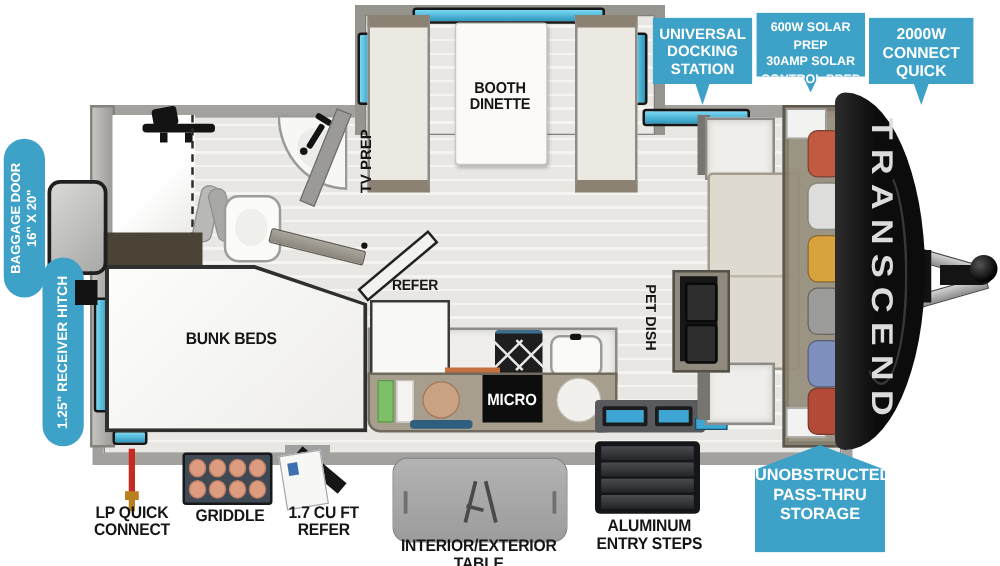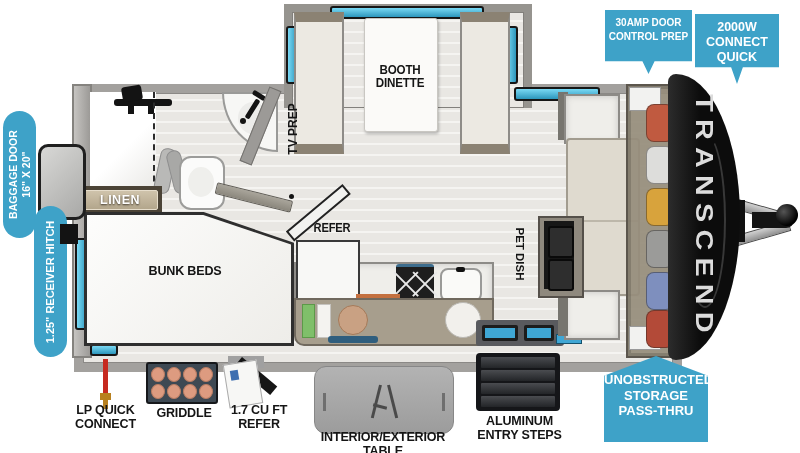--- a/index.html
+++ b/index.html
@@ -186,23 +186,20 @@
   <div class="abs" id="shower"></div>
   <div class="blk" style="left:114px;top:99px;width:58px;height:7px;border-radius:3px;"></div>
   <div class="blk" style="left:122px;top:86px;width:20px;height:15px;border-radius:3px;transform:rotate(-10deg);"></div>
   <div class="blk" style="left:128px;top:106px;width:6px;height:8px;"></div>
   <div class="blk" style="left:148px;top:106px;width:6px;height:8px;"></div>
   <div class="abs" id="curtain"></div>
   <div class="towel" style="left:157px;top:148px;width:14px;height:44px;background:#b9b9b7;transform:rotate(12deg);"></div>
   <div class="towel" style="left:170px;top:150px;width:13px;height:42px;background:#a8a8a6;transform:rotate(-14deg);"></div>
   <div class="abs" id="toilet"></div>
   <div class="abs" id="linen-box"></div>
-  <div class="abs" id="linen-pill">
-    <span>LINEN</span>
-  </div>
   <div class="abs" id="corner-sink"></div>
   <div class="blk" style="left:250px;top:98px;width:5px;height:22px;transform:rotate(32deg);border-radius:2px;"></div>
   <div class="blk" style="left:252px;top:93px;width:14px;height:5px;transform:rotate(32deg);border-radius:2px;"></div>
   <div class="blk" style="left:240px;top:118px;width:6px;height:6px;border-radius:50%;"></div>
   <div class="abs" id="bath-wall"></div>
   <div class="abs" id="bath-door"></div>
   <div class="blk" style="left:289px;top:194px;width:5px;height:5px;border-radius:50%;"></div>
   <div class="vwrap" style="left:280px;top:96px;width:26px;height:66px;">
     <span class="vt" style="transform:rotate(-90deg);white-space:nowrap;font-weight:700;font-size:12px;color:#151515;">TV PREP</span>
   </div>
@@ -218,20 +215,23 @@
   <div class="abs" id="stove">
     <div class="burner"></div>
     <div class="burner"></div>
   </div>
   <div class="abs" style="left:356px;top:294px;width:44px;height:7px;background:#c4703f;"></div>
   <div class="abs" id="sink"></div>
   <div class="abs" id="cabinet"></div>
   <div class="abs" style="left:302px;top:304px;width:11px;height:32px;background:#7fbf6a;border:1px solid #5c9949;"></div>
   <div class="abs" style="left:317px;top:304px;width:12px;height:32px;background:#f4f3f0;border:1px solid #c5c3bf;"></div>
   <div class="abs" style="left:338px;top:305px;width:28px;height:28px;border-radius:50%;background:#c9a183;border:1px solid #a57a59;"></div>
+  <div class="abs" id="micro">
+    <span>MICRO</span>
+  </div>
   <div class="abs" style="left:445px;top:302px;width:34px;height:34px;border-radius:50%;background:#f2f0ec;border:1px solid #bbb9b4;"></div>
   <div class="abs" style="left:328px;top:336px;width:50px;height:7px;background:#2f5e7e;border-radius:3px;"></div>
 
   <div class="abs" id="entry-floor"></div>
   <div class="mat" style="left:482px;top:325px;width:36px;height:16px;"></div>
   <div class="mat" style="left:524px;top:325px;width:30px;height:16px;"></div>
   <div class="abs" style="left:556px;top:334px;width:24px;height:8px;background:#3fa6d4;border:1px solid #14506b;"></div>
 
   <div class="nwall" style="left:558px;top:92px;"></div>
   <div class="nightstand marble" style="left:564px;top:94px;"></div>
@@ -260,22 +260,28 @@
   <div class="tongue-bar" style="left:734px;top:236px;transform:rotate(-16deg);"></div>
   <div class="abs" id="hitch-tube"></div>
   <div class="abs" id="hitch-knob"></div>
   <div class="abs" id="coupler"></div>
   <div class="abs" id="front-cap"></div>
   <div class="vwrap" id="cap-text">
     <span>TRANSCEND</span>
   </div>
 
 
+  <div class="callout pointer-down" id="co-dock">
+    <span style="display:block">UNIVERSAL</span>
+    <span style="display:block">DOCKING</span>
+    <span style="display:block">STATION</span>
+  </div>
   <div class="callout" id="co-solar">
-    <span style="display:block">30AMP DOOR</span>
+    <span style="display:block">600W SOLAR PREP</span>
+    <span style="display:block">30AMP SOLAR</span>
     <span style="display:block">CONTROL PREP</span>
   </div>
   <div class="callout pointer-down" id="co-inv">
     <span style="display:block">2000W</span>
     <span style="display:block">CONNECT</span>
     <span style="display:block">QUICK</span>
   </div>
 
   <div class="pill" id="pill-baggage">
     <span class="vt">
@@ -332,17 +338,17 @@
     <div class="tread"></div>
     <div class="tread"></div>
   </div>
   <div class="lbl cap13" style="left:472px;top:414px;width:95px;">
     <span style="display:block">ALUMINUM</span>
     <span style="display:block">ENTRY STEPS</span>
   </div>
 
   <div class="callout" id="co-pass">
     <span style="display:block">UNOBSTRUCTED</span>
+    <span style="display:block">PASS-THRU</span>
     <span style="display:block">STORAGE</span>
-    <span style="display:block">PASS-THRU</span>
   </div>
 
 </div>
 
 </body></html>

